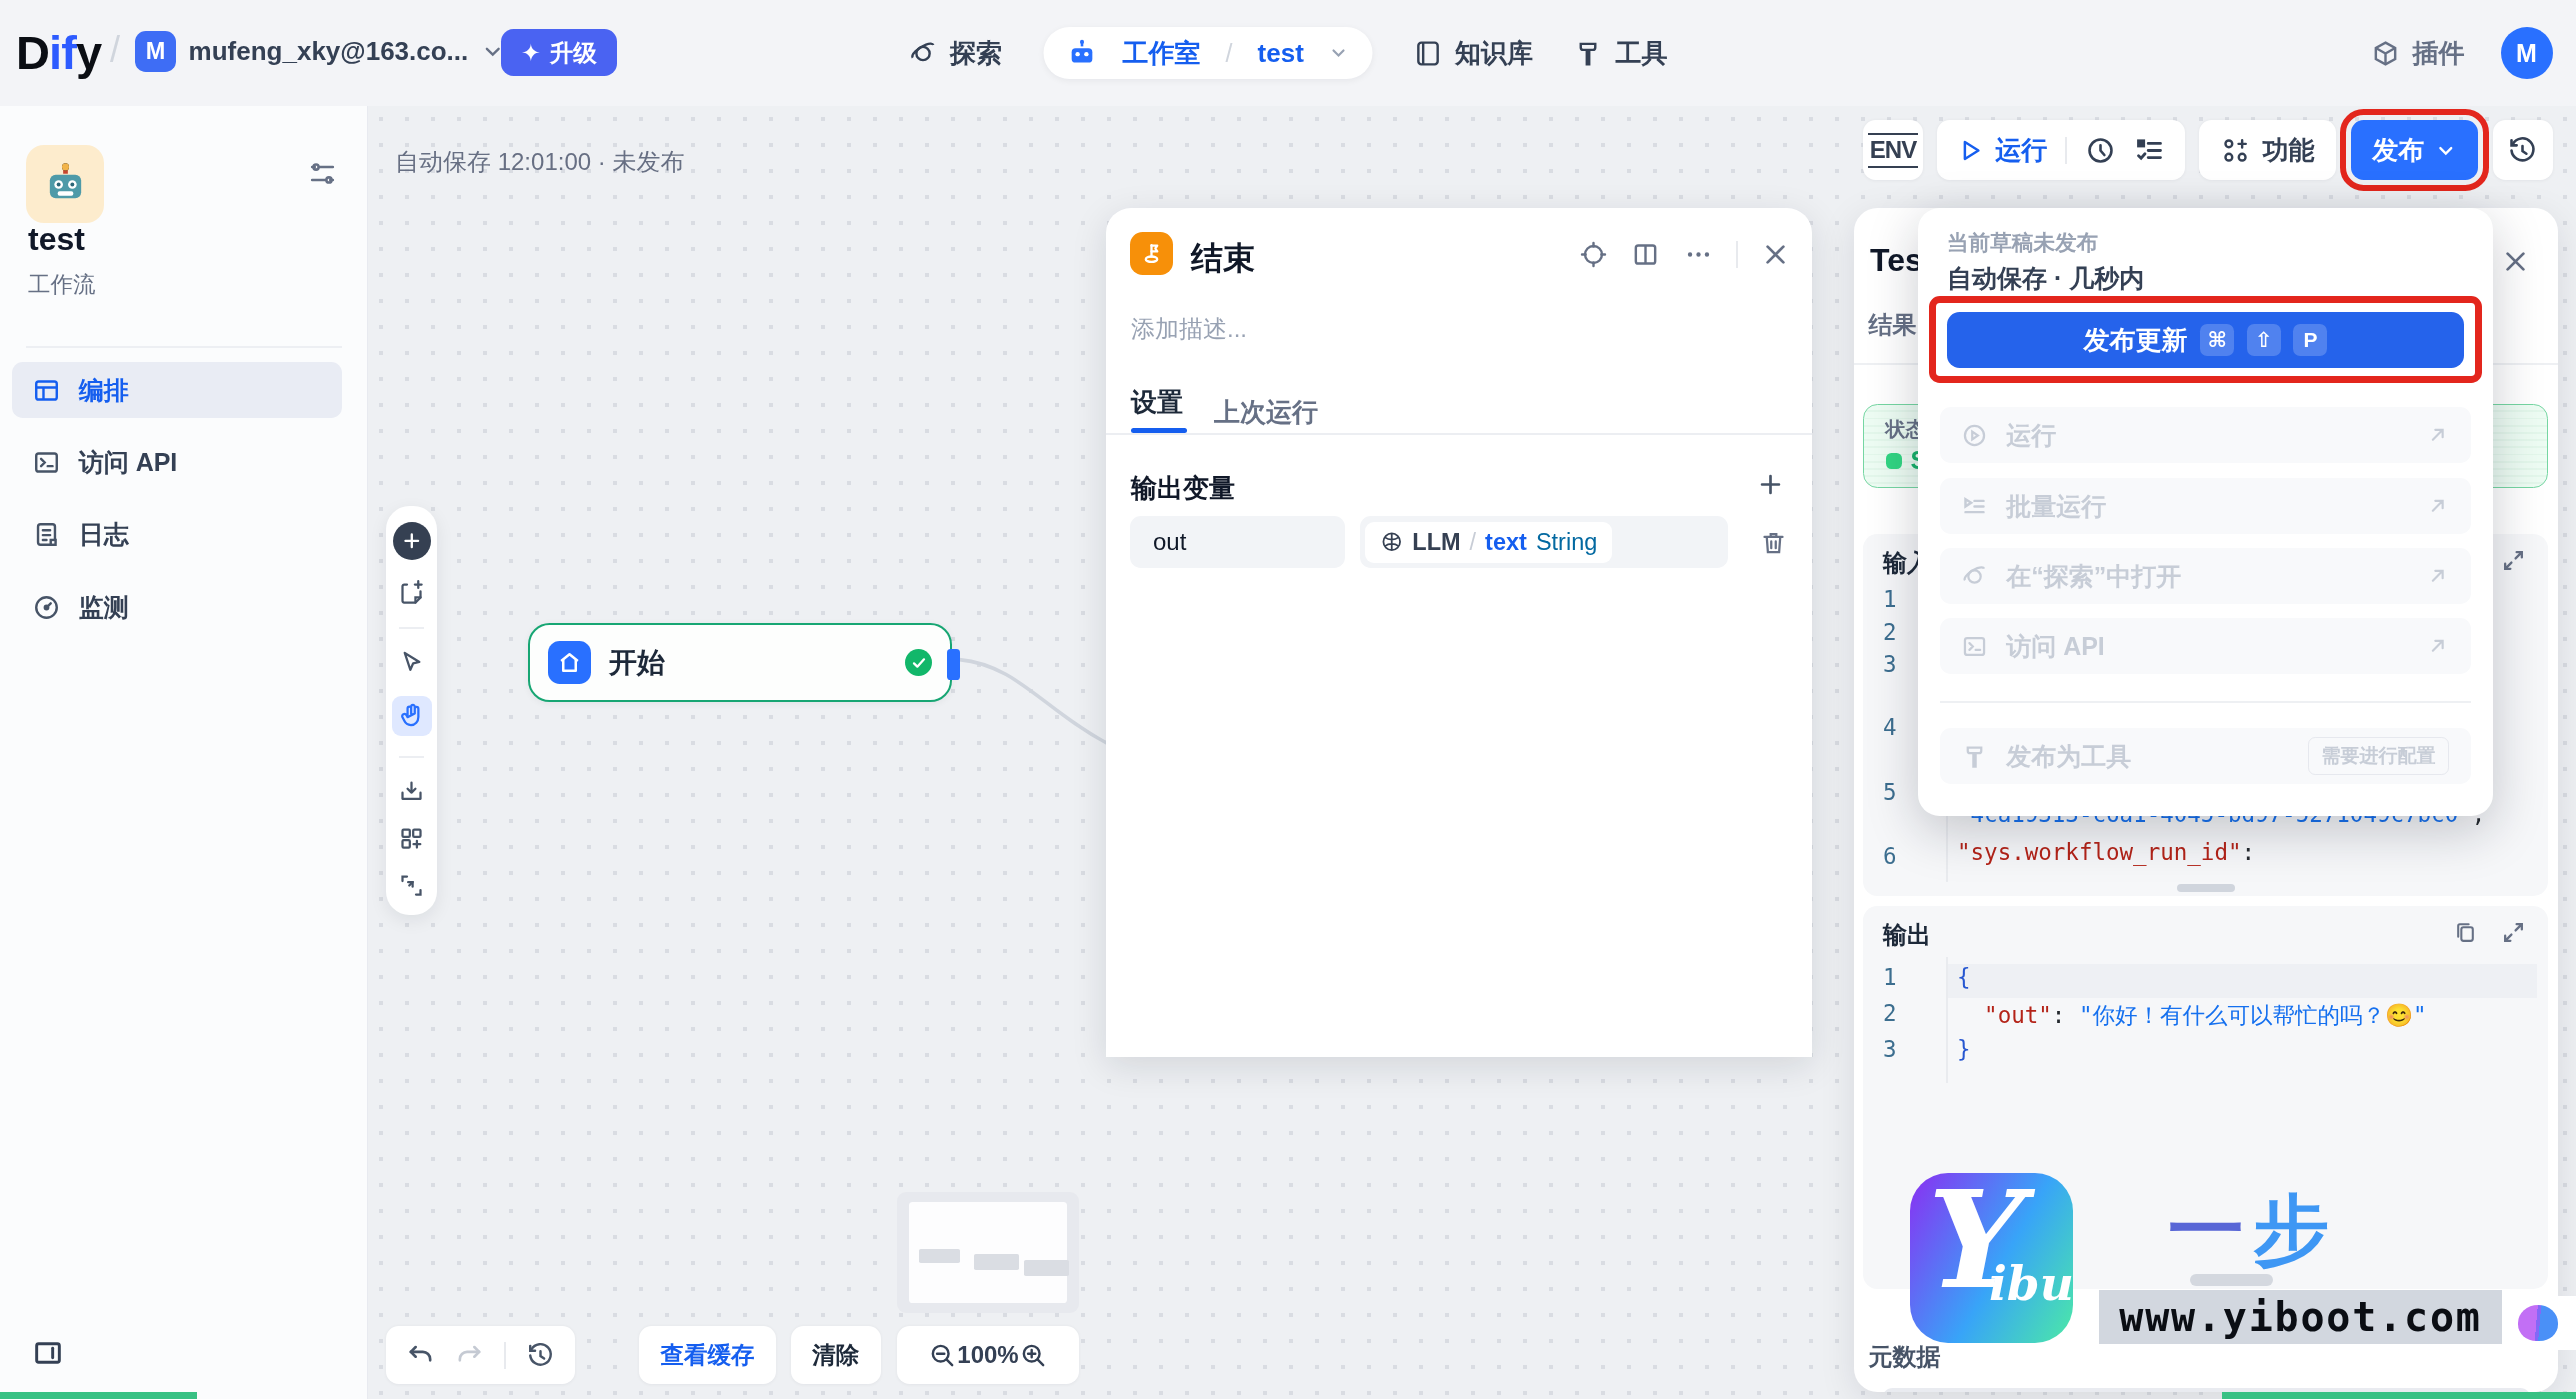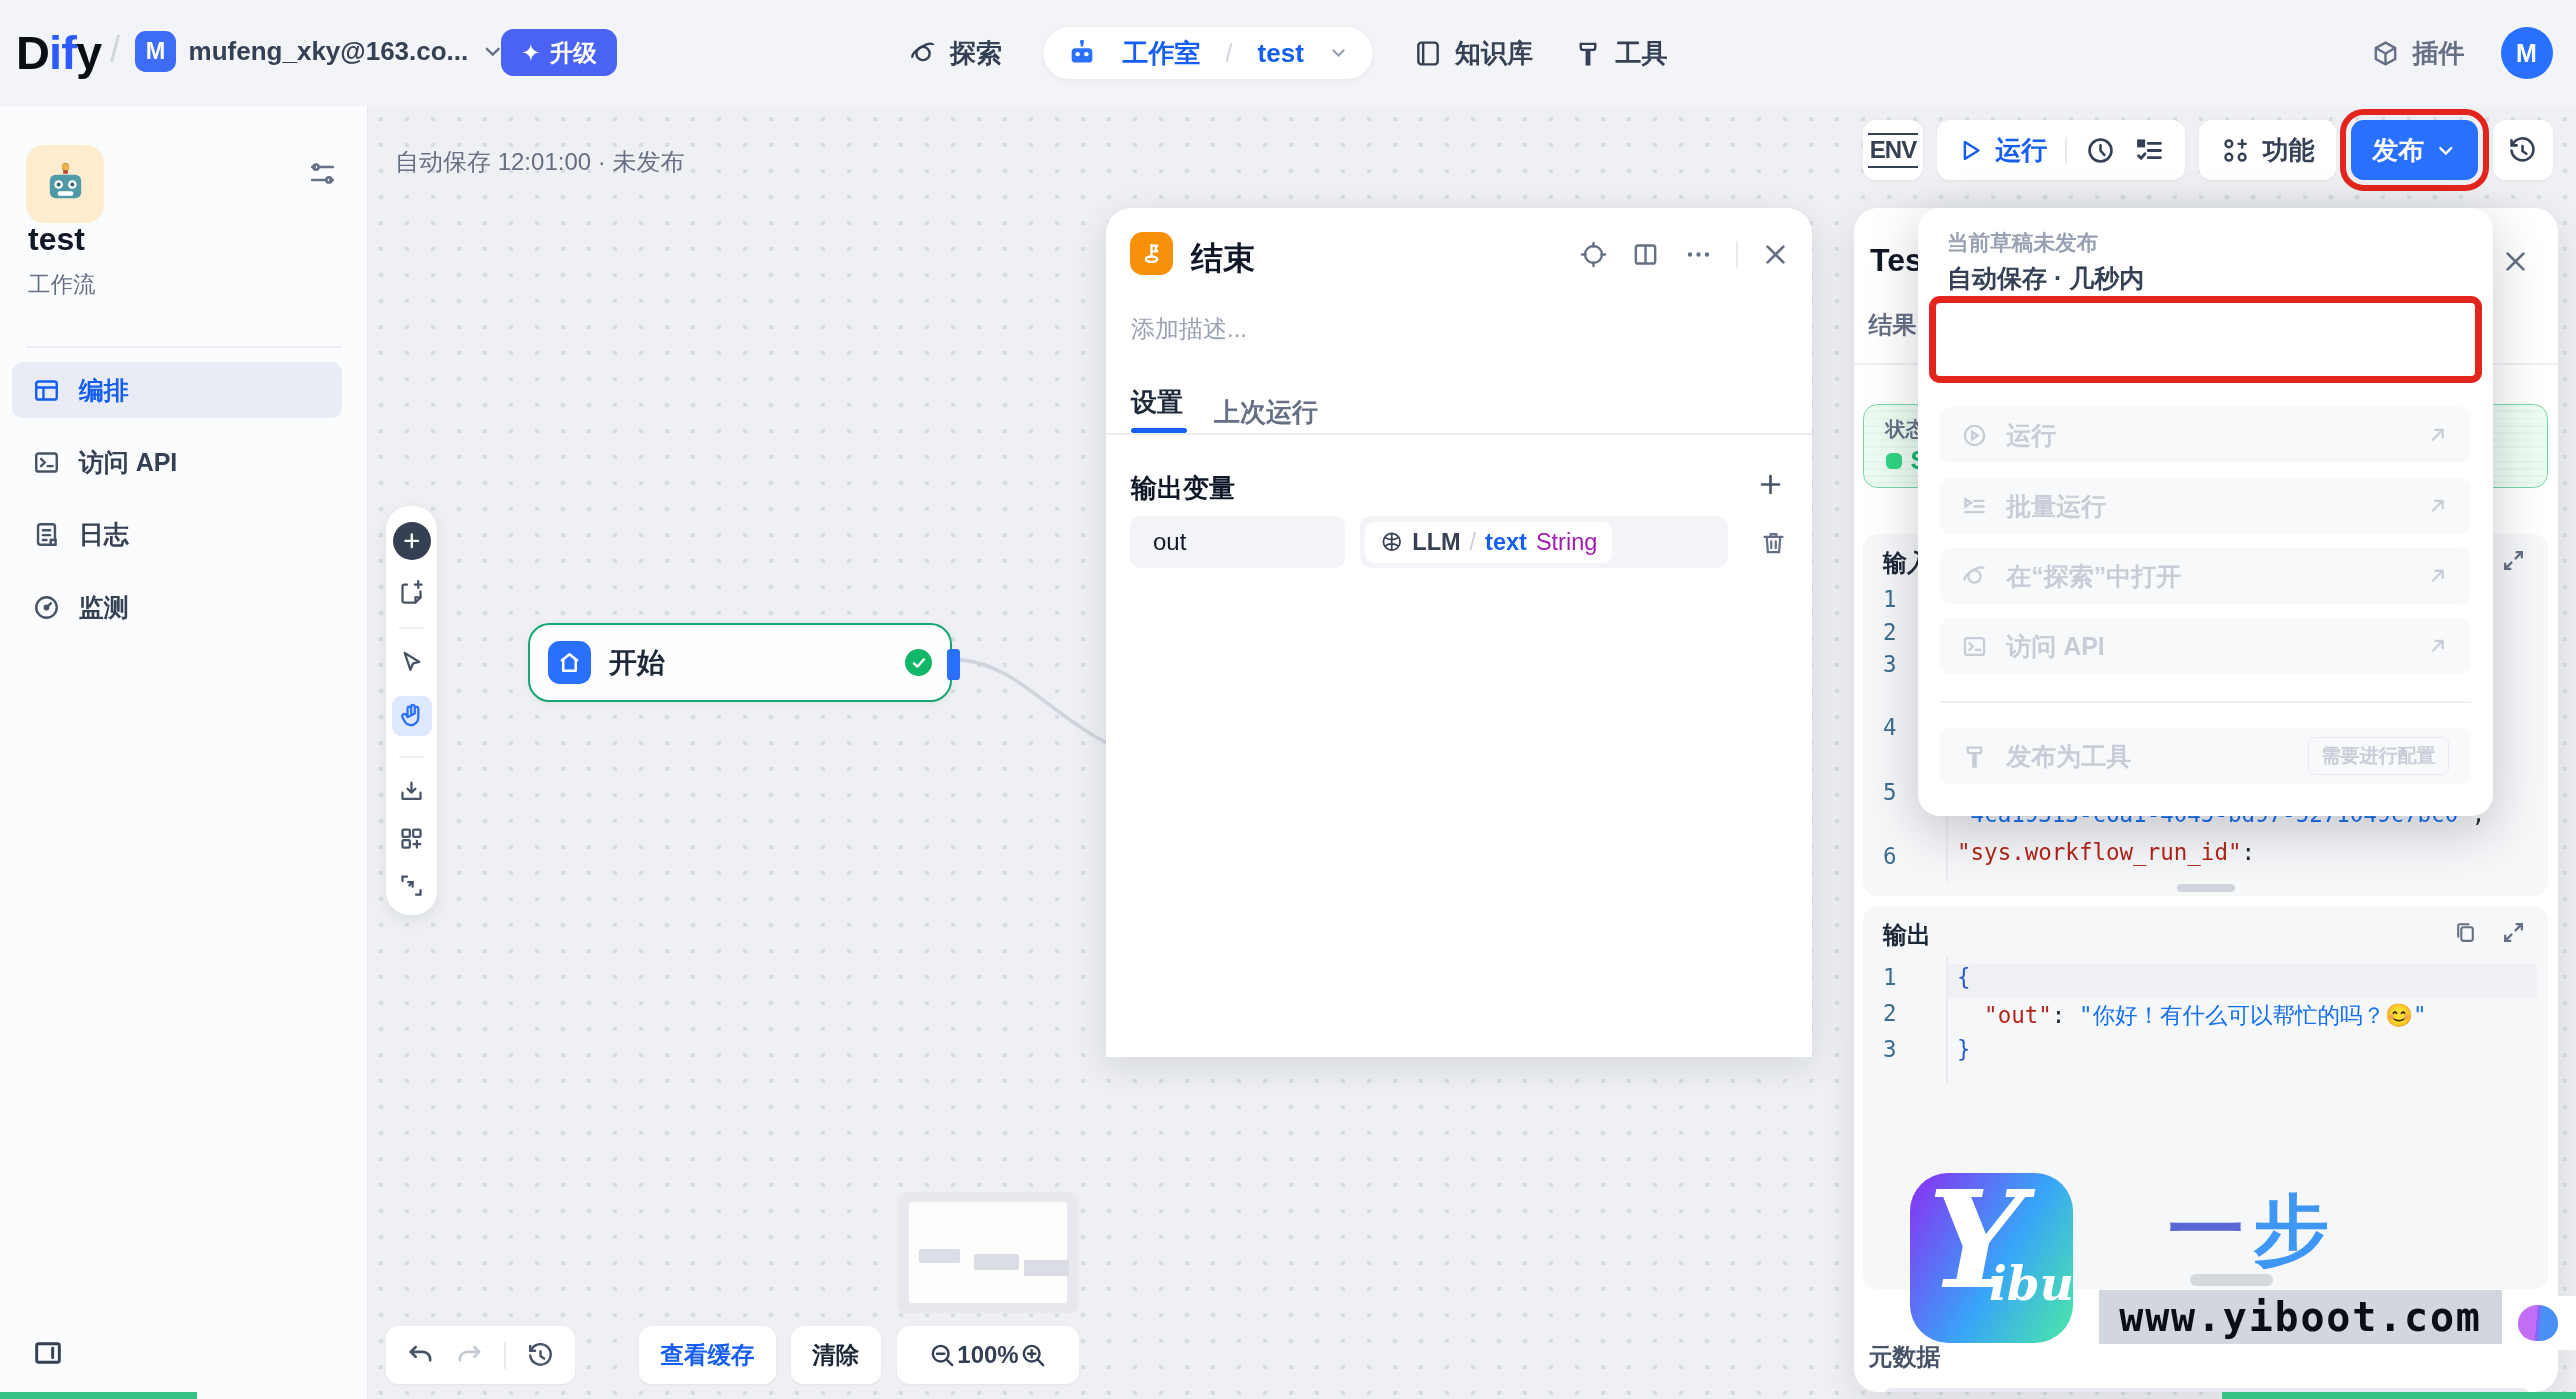--- a/index.html
+++ b/index.html
@@ -84,21 +84,21 @@
   .ep-underline { position:absolute; left:25px; top:220px; width:56px; height:4.5px; background:#155eef; border-radius:2.7px; }
   .ep-divider { position:absolute; left:0; top:225px; width:706px; height:1.8px; background:#eceef2; }
   .ep-sec-title { position:absolute; left:25px; top:263px; font-size:26px; font-weight:700; color:#101828; }
   .ep-add { position:absolute; right:27px; top:262px; color:#475467; cursor:pointer; }
   .ep-var-name { position:absolute; left:23.5px; top:308px; width:215px; height:52px; background:#f2f4f7; border-radius:10.8px; font-size:24px; color:#101828; display:flex; align-items:center; padding:0 23.5px; }
   .ep-var-chip-outer { position:absolute; left:254px; top:308px; width:368px; height:52px; background:#f2f4f7; border-radius:10.8px; display:flex; align-items:center; padding:0 5.4px; }
   .ep-var-chip { background:#fff; border-radius:9px; height:41px; display:flex; align-items:center; gap:9px; padding:0 14.4px; font-size:23.5px; }
   .chip-llm { color:#354052; font-weight:600; }
   .chip-sep { color:#c8cdd6; }
   .chip-field { color:#155eef; font-weight:600; }
-  .chip-type { color:#a21caf; }
+  .chip-type { color:#0369a1; }
   .ep-trash { position:absolute; right:25px; top:321px; color:#667085; cursor:pointer; }
 
   
   .test-panel { position:absolute; left:1854px; top:208px; width:704px; height:1184px; background:#fff; border-radius:23.5px; box-shadow:0 9px 36px rgba(16,24,40,.1); overflow:hidden; }
   .tp-title { position:absolute; left:16px; top:34px; font-size:32px; font-weight:700; color:#101828; }
   .tp-close { position:absolute; right:29px; top:40px; color:#667085; cursor:pointer; }
   .tp-tab { position:absolute; left:14.4px; top:101px; font-size:24px; font-weight:600; color:#667085; }
   .tp-tab-div { position:absolute; left:0; top:155px; width:704px; height:1.8px; background:#eef0f3; }
   .status-card { position:absolute; left:9px; top:196px; width:685px; height:84px; border:1.8px solid #75d6a2; border-radius:14.4px;
     background:repeating-linear-gradient(180deg,#edfcf3 0px,#edfcf3 5.4px,#e3f7eb 5.4px,#e3f7eb 7.2px); }
@@ -558,20 +558,26 @@
     <div class="code-line c-navy" style="top:130px">}</div>
   </div>
 
   <div class="tp-meta">元数据</div>
   <div class="tp-bottom-bar"></div>
 </div>
 
 <div class="dropdown">
   <div class="dd-draft">当前草稿未发布</div>
   <div class="dd-autosave">自动保存 · 几秒内</div>
+  <div class="dd-publish">
+    <span>发布更新</span>
+    <span class="kbd">⌘</span>
+    <span class="kbd">⇧</span>
+    <span class="kbd">P</span>
+  </div>
   <div class="dd-annotation"></div>
 
   <div class="dd-item" style="top:199px">
     <svg width="27" height="27" viewBox="0 0 24 24" fill="none" stroke="currentColor" stroke-width="2">
         <circle cx="12" cy="12" r="8.5"></circle>
         <path d="M10 8.5l5 3.5-5 3.5z"></path>
       </svg>
     <span>运行</span>
       <span class="grow"></span>
     <svg width="23.5" height="23.5" viewBox="0 0 24 24" fill="none" stroke="currentColor" stroke-width="2.2" stroke-linecap="round">

